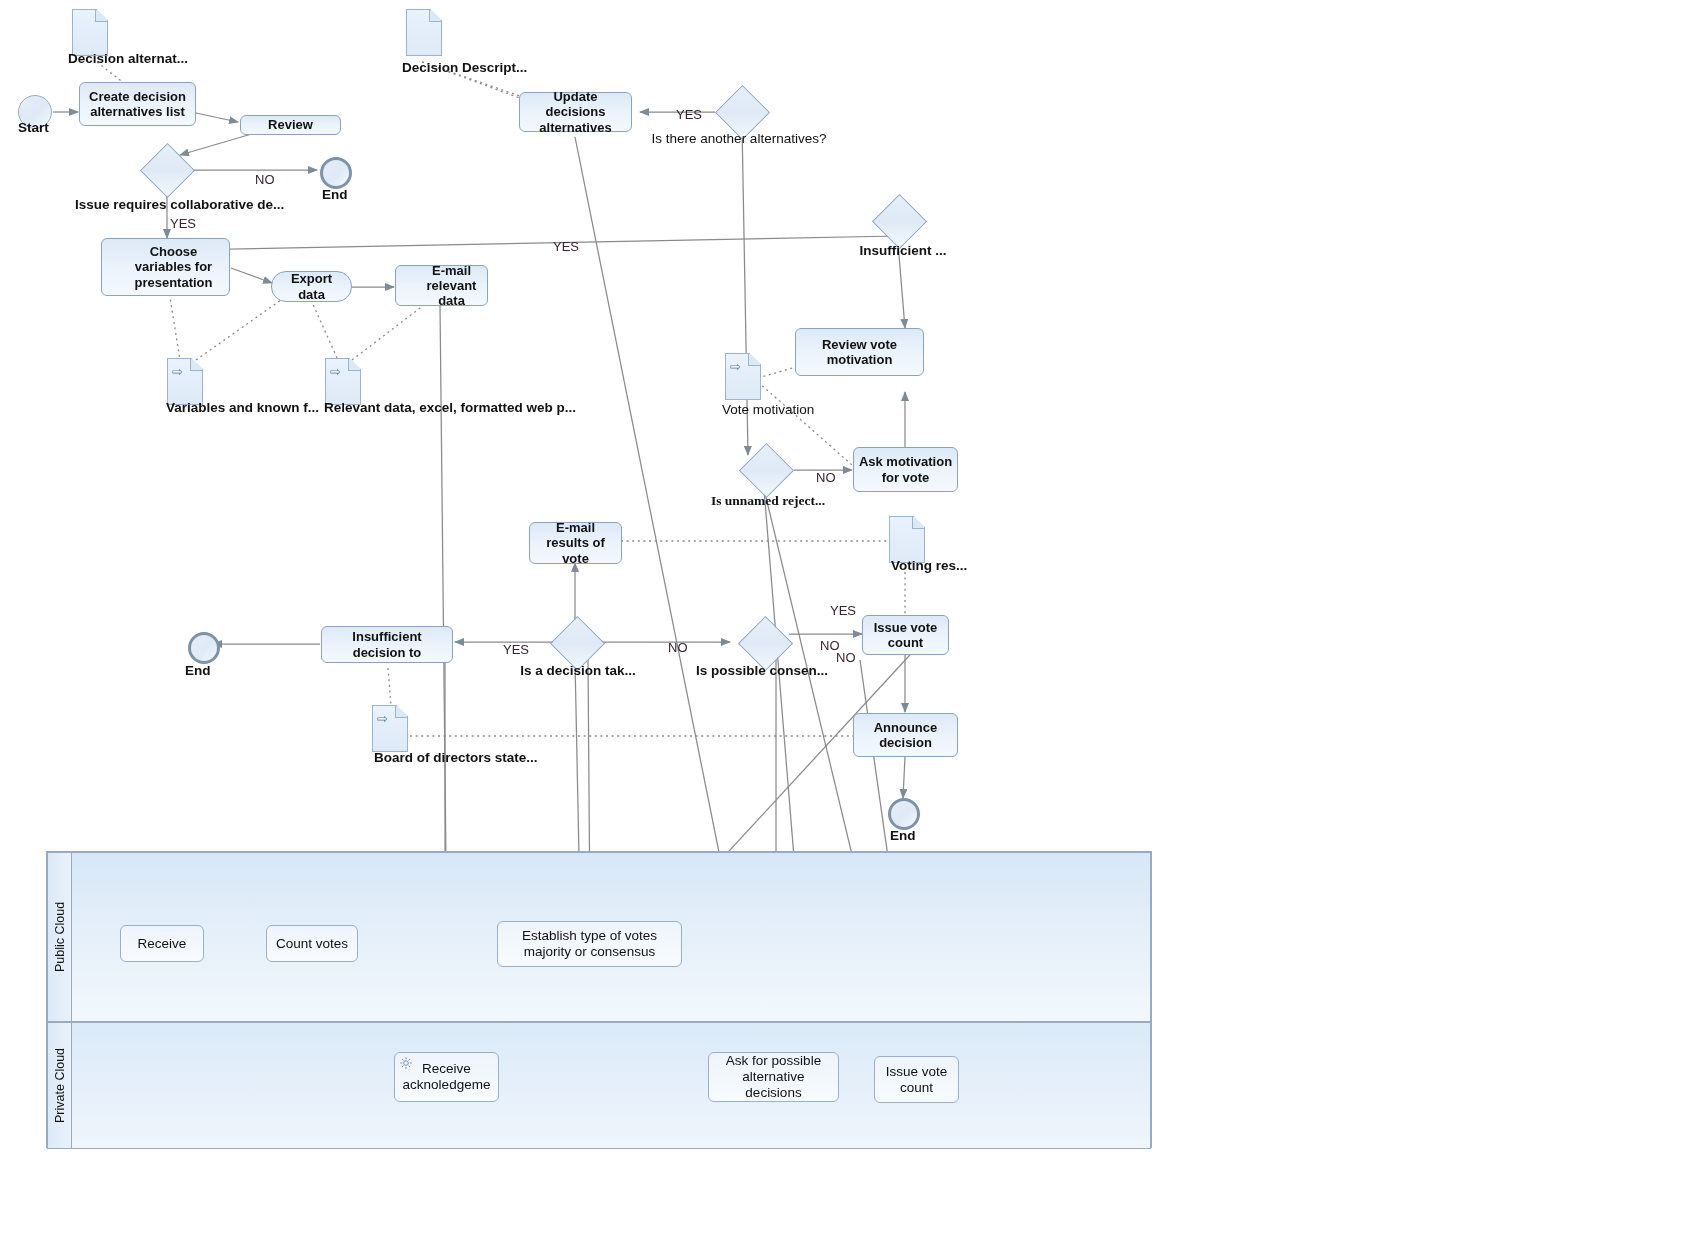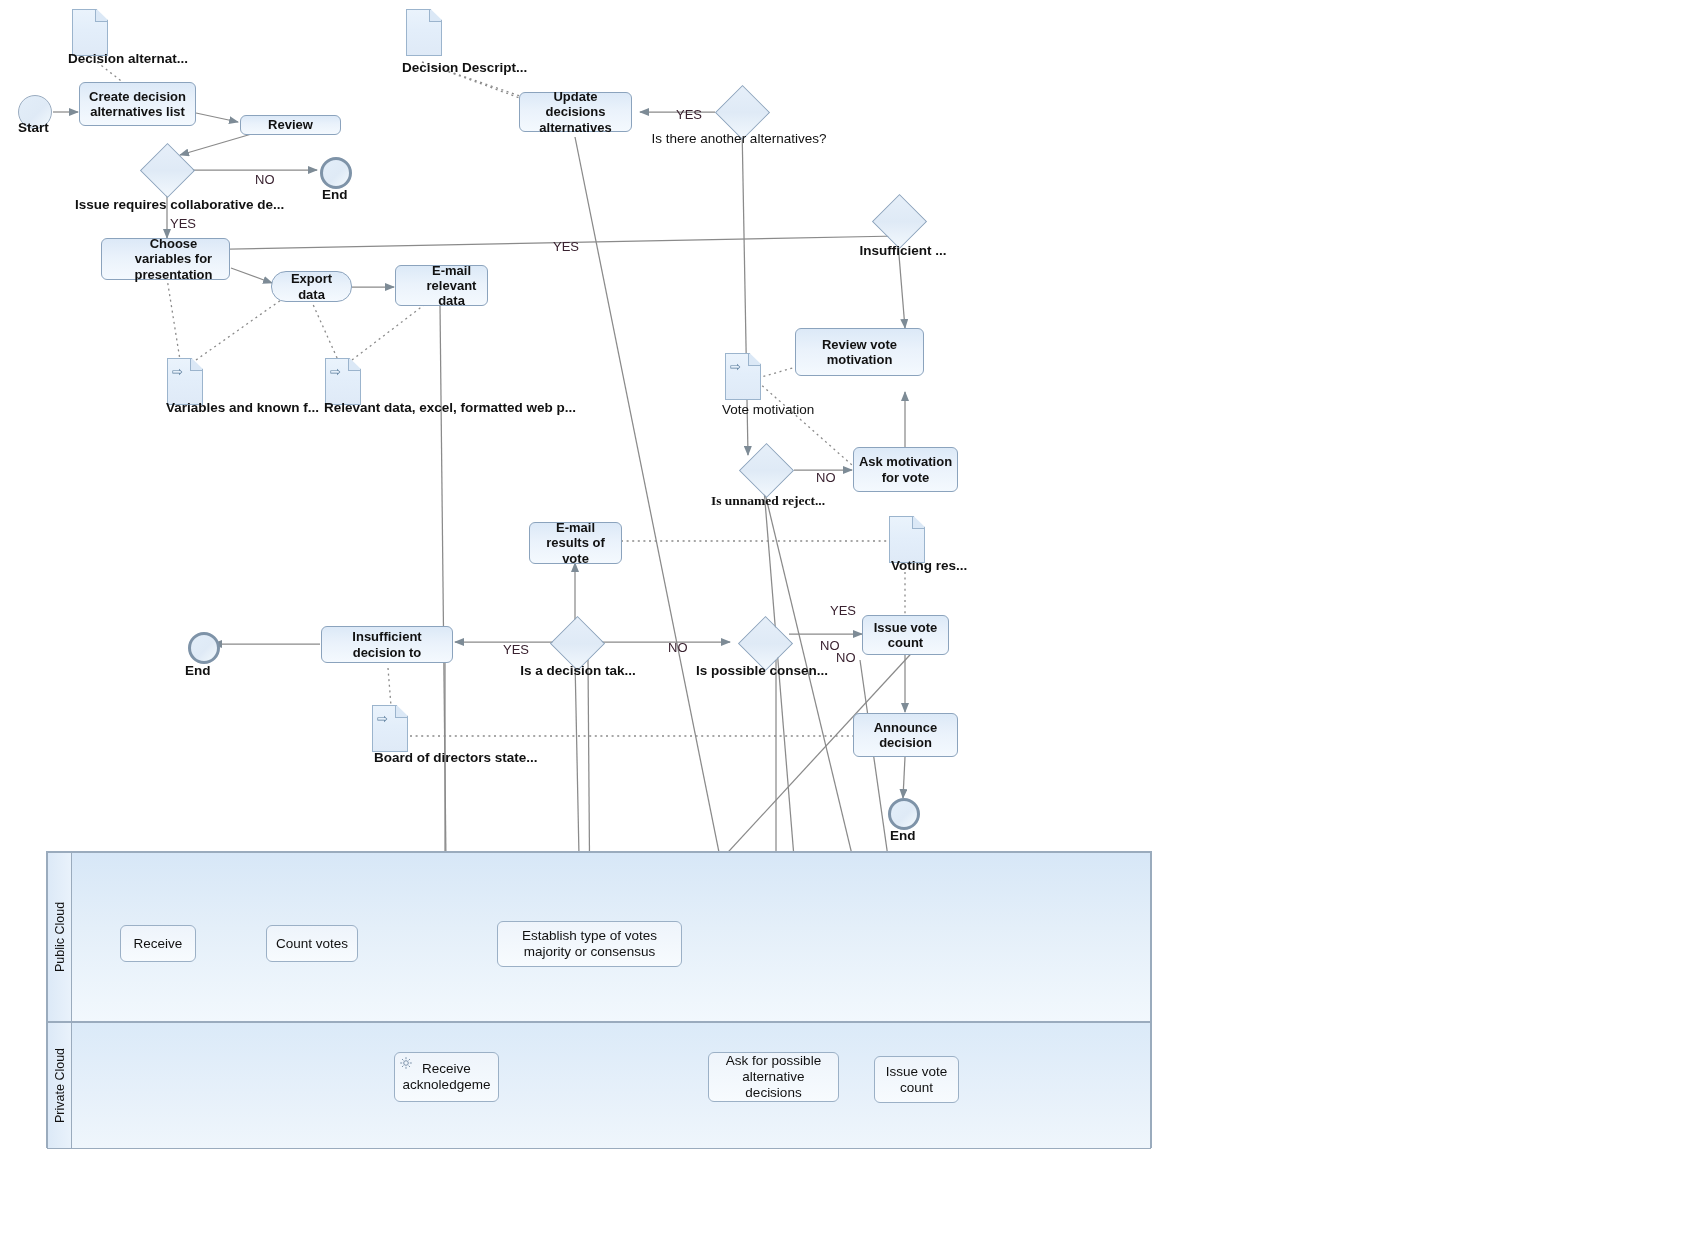--- a/index.html
+++ b/index.html
@@ -163,21 +163,21 @@
 
   <div class="node event start" style="left:18px;top:95px;"></div>
   <div class="evlabel" style="left:18px;top:120px;">Start</div>
 
   <div class="node task" style="left:79px;top:82px;width:117px;height:44px;">Create decision alternatives list</div>
 
   <div class="node task" style="left:240px;top:99px;width:101px;height:20px;margin-top:16px;">Review</div>
 
   <div class="node task" style="left:519px;top:92px;width:113px;height:40px;">Update decisions alternatives</div>
 
-  <div class="node task" style="left:101px;top:238px;width:129px;height:42px;padding-left:20px;">Choose variables for presentation</div>
+  <div class="node task" style="left:101px;top:238px;width:129px;height:58px;padding-left:20px;">Choose variables for presentation</div>
 
   <div class="node task" style="left:271px;top:271px;width:81px;height:31px;border-radius:15px;">Export data</div>
 
   <div class="node task" style="left:395px;top:265px;width:93px;height:41px;padding-left:24px;">E-mail relevant data</div>
 
   <div class="node task" style="left:795px;top:328px;width:129px;height:48px;">Review vote motivation</div>
 
   <div class="node task" style="left:853px;top:447px;width:105px;height:45px;">Ask motivation for vote</div>
 
   <div class="node task" style="left:529px;top:522px;width:93px;height:42px;">E-mail results of vote</div>
@@ -296,21 +296,21 @@
     <div class="lane" id="lane-public" style="width:100%;">
       <div class="laneband"></div>
       <div class="lanetitle">Public Cloud</div>
     </div>
     <div class="lane" id="lane-private" style="width:100%;">
       <div class="laneband"></div>
       <div class="lanetitle">Private Cloud</div>
     </div>
   </div>
 
-  <div class="node task lane-task" style="left:120px;top:925px;width:76px;height:37px;">Receive</div>
+  <div class="node task lane-task" style="left:120px;top:925px;width:84px;height:37px;">Receive</div>
   <div class="node task lane-task" style="left:266px;top:925px;width:92px;height:37px;">Count votes</div>
   <div class="node task lane-task" style="left:497px;top:921px;width:185px;height:46px;">Establish type of votes majority or consensus</div>
 
   <div class="node task lane-task" style="left:394px;top:1052px;width:105px;height:50px;">
     <svg class="svcicon" width="14" height="14" viewBox="0 0 14 14">
       <circle cx="7" cy="7" r="2.3" fill="none" stroke="#7d93ab" stroke-width="1"></circle>
       <g stroke="#7d93ab" stroke-width="1">
         <line x1="7" y1="1.2" x2="7" y2="3.2"></line>
           <line x1="7" y1="10.8" x2="7" y2="12.8"></line>
         <line x1="1.2" y1="7" x2="3.2" y2="7"></line>

